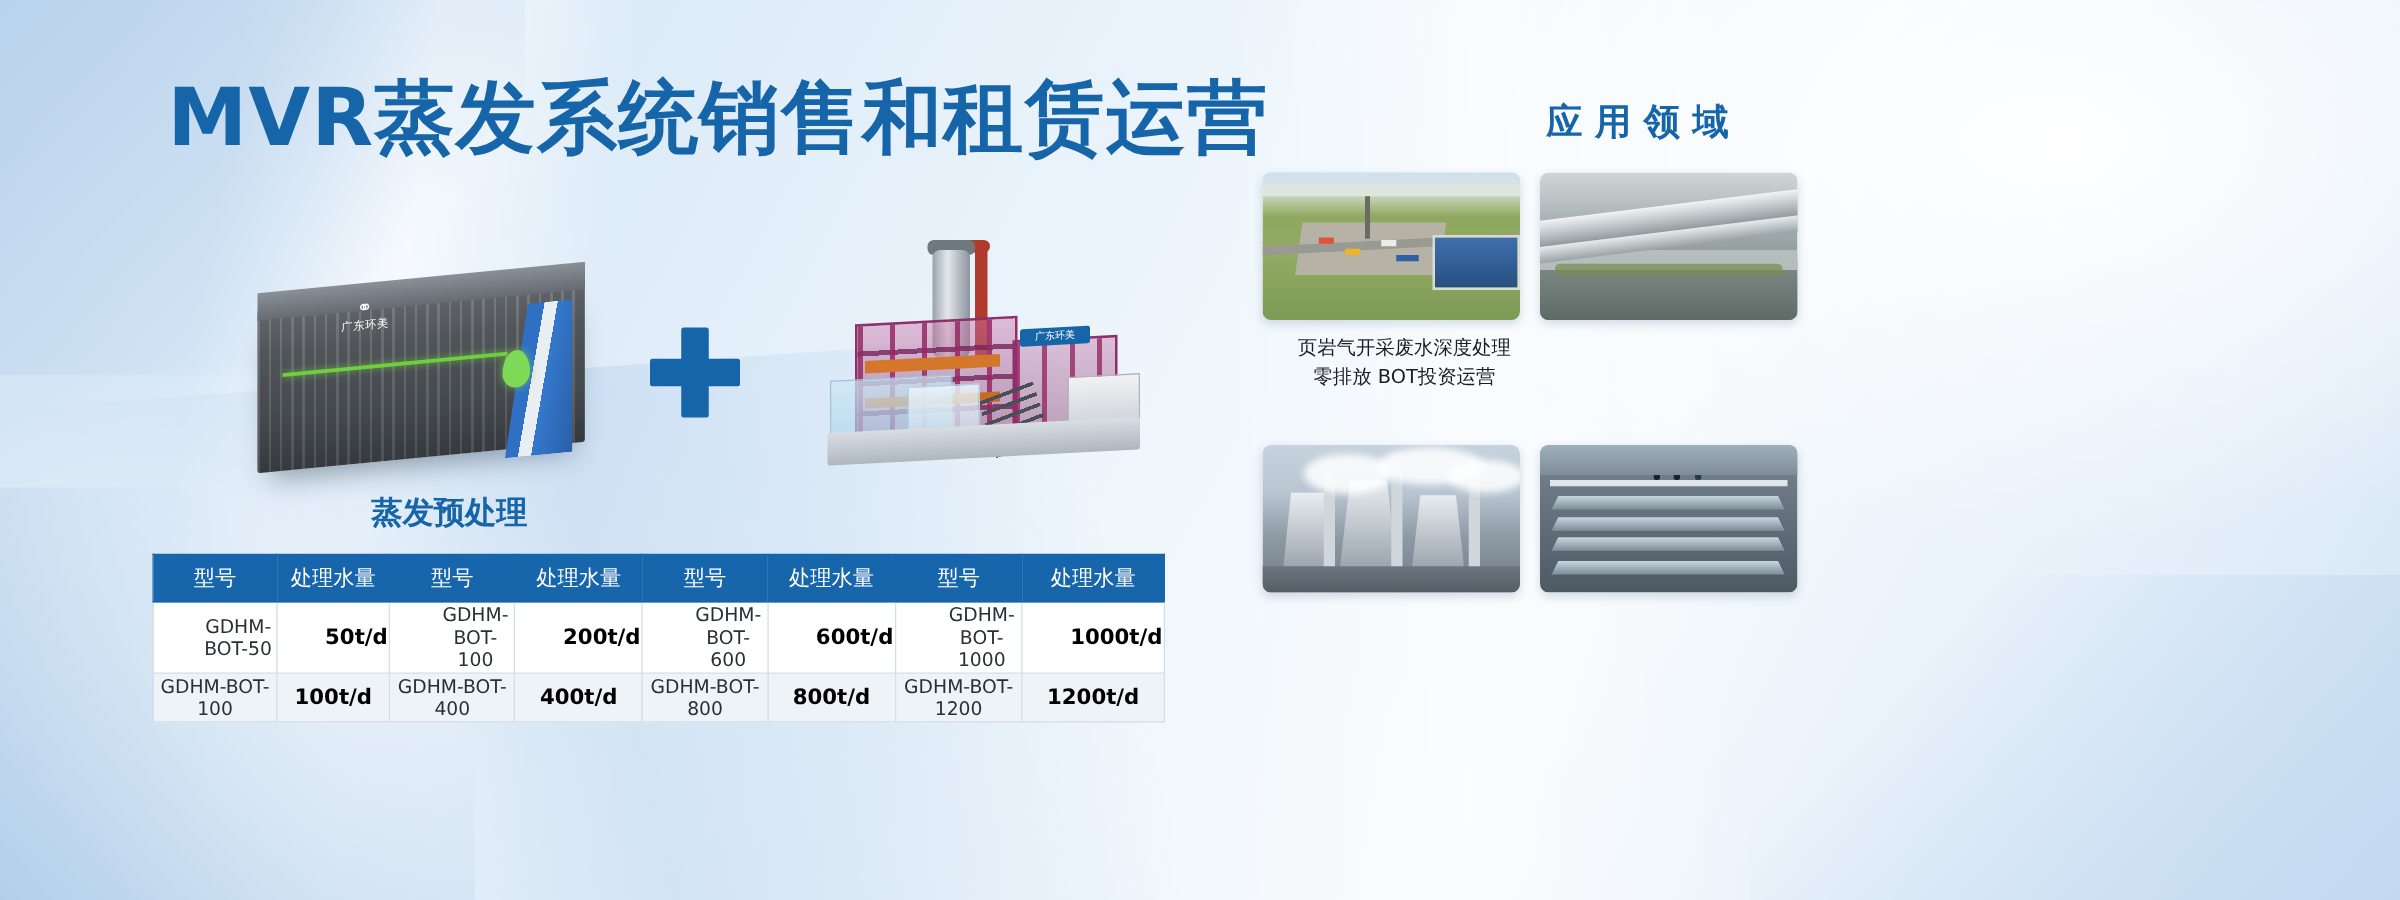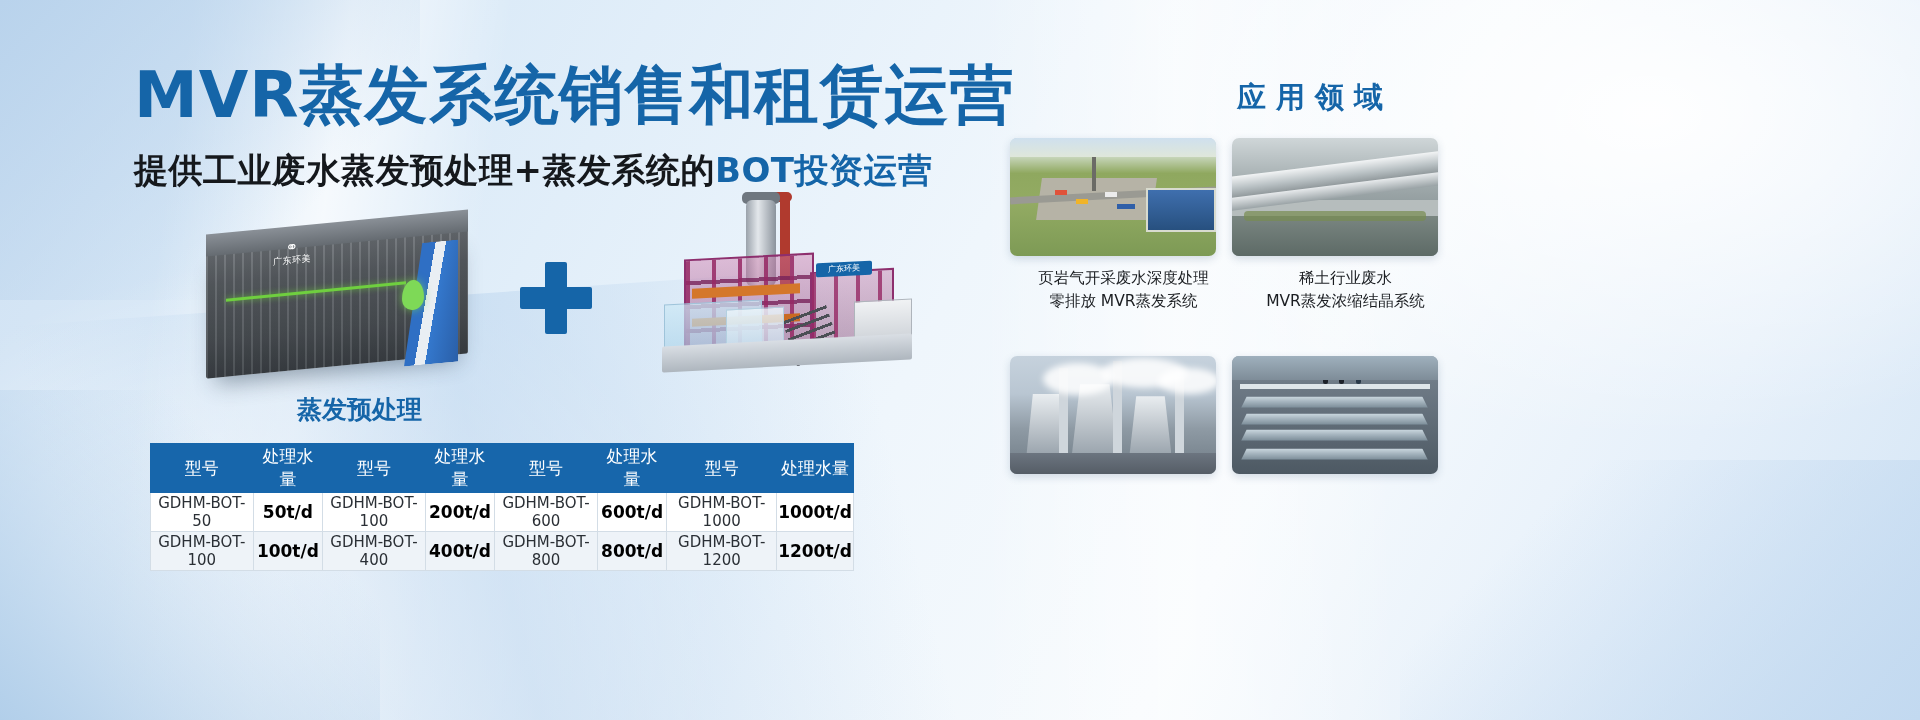--- a/index.html
+++ b/index.html
@@ -107,31 +107,31 @@
      font-size:8px;line-height:14px;text-align:center;border-radius:2px;transform:skewY(-3deg);}
   .skid-lad{position:absolute;left:148px;top:118px;width:46px;height:52px;transform:skewY(-3deg) rotate(-18deg);
      background:repeating-linear-gradient(0deg,#4b4f55 0 3px,rgba(0,0,0,0) 3px 9px);}
 
   .cap{position:absolute;font-size:25px;font-weight:bold;color:#1565a8;white-space:nowrap;
        font-family:"DejaVu Sans","Liberation Sans",sans-serif;}
   .cap-left{left:297px;top:393px;text-align:center;}
   .cap-right{left:620px;top:393px;}
 
   
-  .spec-table{position:absolute;left:150px;top:443px;width:704px;border-collapse:collapse;}
+  .spec-table{position:absolute;left:122px;top:443px;width:810px;border-collapse:collapse;}
   .spec-table th{
     background:#1766ab;color:#fff;font-size:17px;font-weight:normal;
     height:35px;border:1px solid #1766ab;text-align:center;
     font-family:"DejaVu Sans","Liberation Sans",sans-serif;
   }
   .spec-table td{
     height:36px;border:1px solid #d3dde6;text-align:center;font-size:15px;color:#2a2f35;
     font-family:"DejaVu Sans","Liberation Sans",sans-serif;
   }
-  .spec-table tr:nth-child(2) td{background:#ffffff;}
+  .spec-table tr:nth-child(2) td{background:#ffffff;padding-left:38px;}
   .spec-table tr:nth-child(3) td{background:#eef3f8;}
   .spec-table td.val{color:#000000;font-weight:bold;font-size:17px;}
 
   
   .right{position:absolute;left:990px;top:0;width:930px;height:720px;}
   .apps-title{
     position:absolute;left:160px;top:78px;width:330px;text-align:center;
     font-size:29px;font-weight:bold;color:#1565a8;letter-spacing:10px;
     font-family:"DejaVu Sans","Liberation Sans",sans-serif;
   }
@@ -210,21 +210,20 @@
   <div class="streak s2"></div>
   <div class="streak s3"></div>
   <div class="corner-tl"></div>
   <div class="corner-bl"></div>
   <div class="corner-br"></div>
 
   <div class="left">
 
     <div class="title">MVR蒸发系统销售和租赁运营</div>
 
-    <div class="subtitle"><span>提供工业废水蒸发预处理+蒸发系统的</span><span class="hl">BOT投资运营</span></div>
 
     <div class="prod-left">
       <div class="cont-body"></div>
       <div class="cont-ribs"></div>
       <div class="cont-top"></div>
       <div class="cont-door"></div>
       <div class="cont-line"></div>
       <div class="cont-dot"></div>
       <div class="cont-logo">
         <div class="mark">⚭</div>
@@ -303,37 +302,33 @@
             <div class="pond"></div>
             <div class="trk"></div>
             <div class="trk"></div>
             <div class="trk"></div>
             <div class="trk"></div>
             <div class="rig"></div>
           </div>
         </div>
         <div class="cap2">
           <div>页岩气开采废水深度处理</div>
-          <div>零排放 MVR蒸发系统</div>
+          <div>零排放 BOT投资运营</div>
         </div>
       </div>
 
       <div class="card c2">
         <div class="thumb">
           <div class="sc t2">
             <div class="water"></div>
             <div class="wall"></div>
             <div class="alg"></div>
             <div class="pipe"></div>
             <div class="pipe2"></div>
           </div>
-        </div>
-        <div class="cap2">
-          <div>稀土行业废水</div>
-          <div>MVR蒸发浓缩结晶系统</div>
         </div>
       </div>
 
       <div class="card c3">
         <div class="thumb">
           <div class="sc t3">
             <div class="tower"></div>
             <div class="tower"></div>
             <div class="tower"></div>
             <div class="stack"></div>

